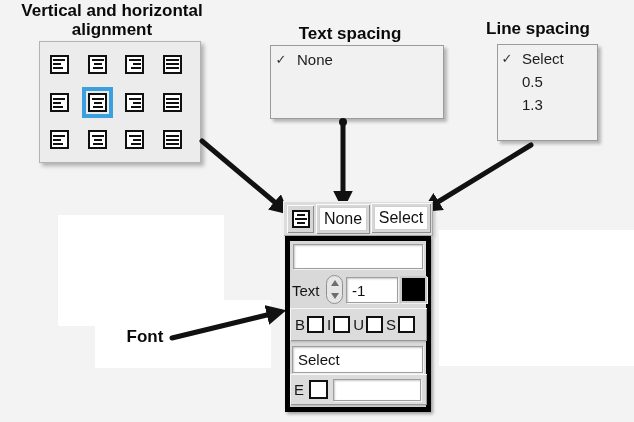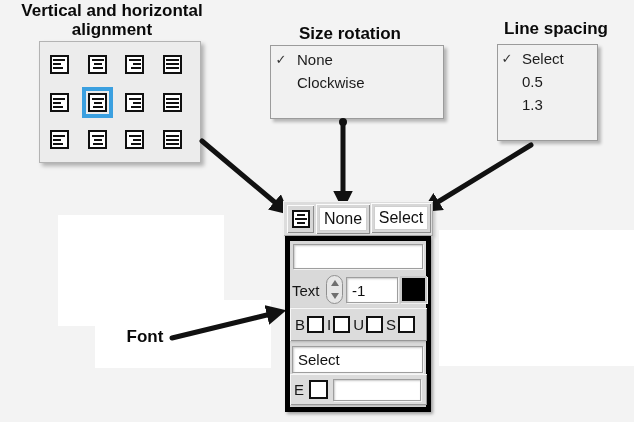--- a/index.html
+++ b/index.html
@@ -61,22 +61,22 @@
   .style-item { display:flex; align-items:center; gap:2px; }
 </style>
 </head>
 <body>
 
 <div class="abs patch" style="left:58px; top:215px; width:166px; height:111px;"></div>
 <div class="abs patch" style="left:95px; top:300px; width:176px; height:68px;"></div>
 <div class="abs patch" style="left:439px; top:230px; width:195px; height:136px;"></div>
 
 <div class="abs callout-title" style="left:2px; top:1px; width:220px;">Vertical and horizontal alignment</div>
-<div class="abs callout-title" style="left:280px; top:24px; width:140px;">Size rotation</div>
-<div class="abs callout-title" style="left:495px; top:19px; width:122px;">Line spacing</div>
+<div class="abs callout-title" style="left:280px; top:24px; width:140px;">Text spacing</div>
+<div class="abs callout-title" style="left:477px; top:19px; width:122px;">Line spacing</div>
 <div class="abs callout-title" style="left:122px; top:327px; width:46px;">Font</div>
 
 <div class="abs grid-box" style="left:39px; top:41px; width:162px; height:122px;">
     <div class="al-icon v-top h-left" style="left: 10px; top: 13px;">
       <div class="bar b0"></div>
       <div class="bar b1"></div>
       <div class="bar b2"></div>
     </div>
     <div class="al-icon v-top h-center" style="left: 48px; top: 13px;">
       <div class="bar b0"></div>
@@ -133,24 +133,20 @@
       <div class="bar b0"></div>
       <div class="bar b1"></div>
       <div class="bar b2"></div>
     </div>
   </div>
 
 <div class="abs menu" style="left:270px; top:45px; width:174px; height:74px; padding-top:2px;">
     <div class="menu-item">
       <span class="menu-check">✓</span>
       <span class="menu-label">None</span>
-    </div>
-    <div class="menu-item">
-      <span class="menu-check"></span>
-      <span class="menu-label">Clockwise</span>
     </div>
   </div>
 
 <div class="abs menu menu-sm" style="left:497px; top:44px; width:101px; height:97px; padding-top:2px;">
     <div class="menu-item">
       <span class="menu-check">✓</span>
       <span class="menu-label">Select</span>
     </div>
     <div class="menu-item">
       <span class="menu-check"></span>

